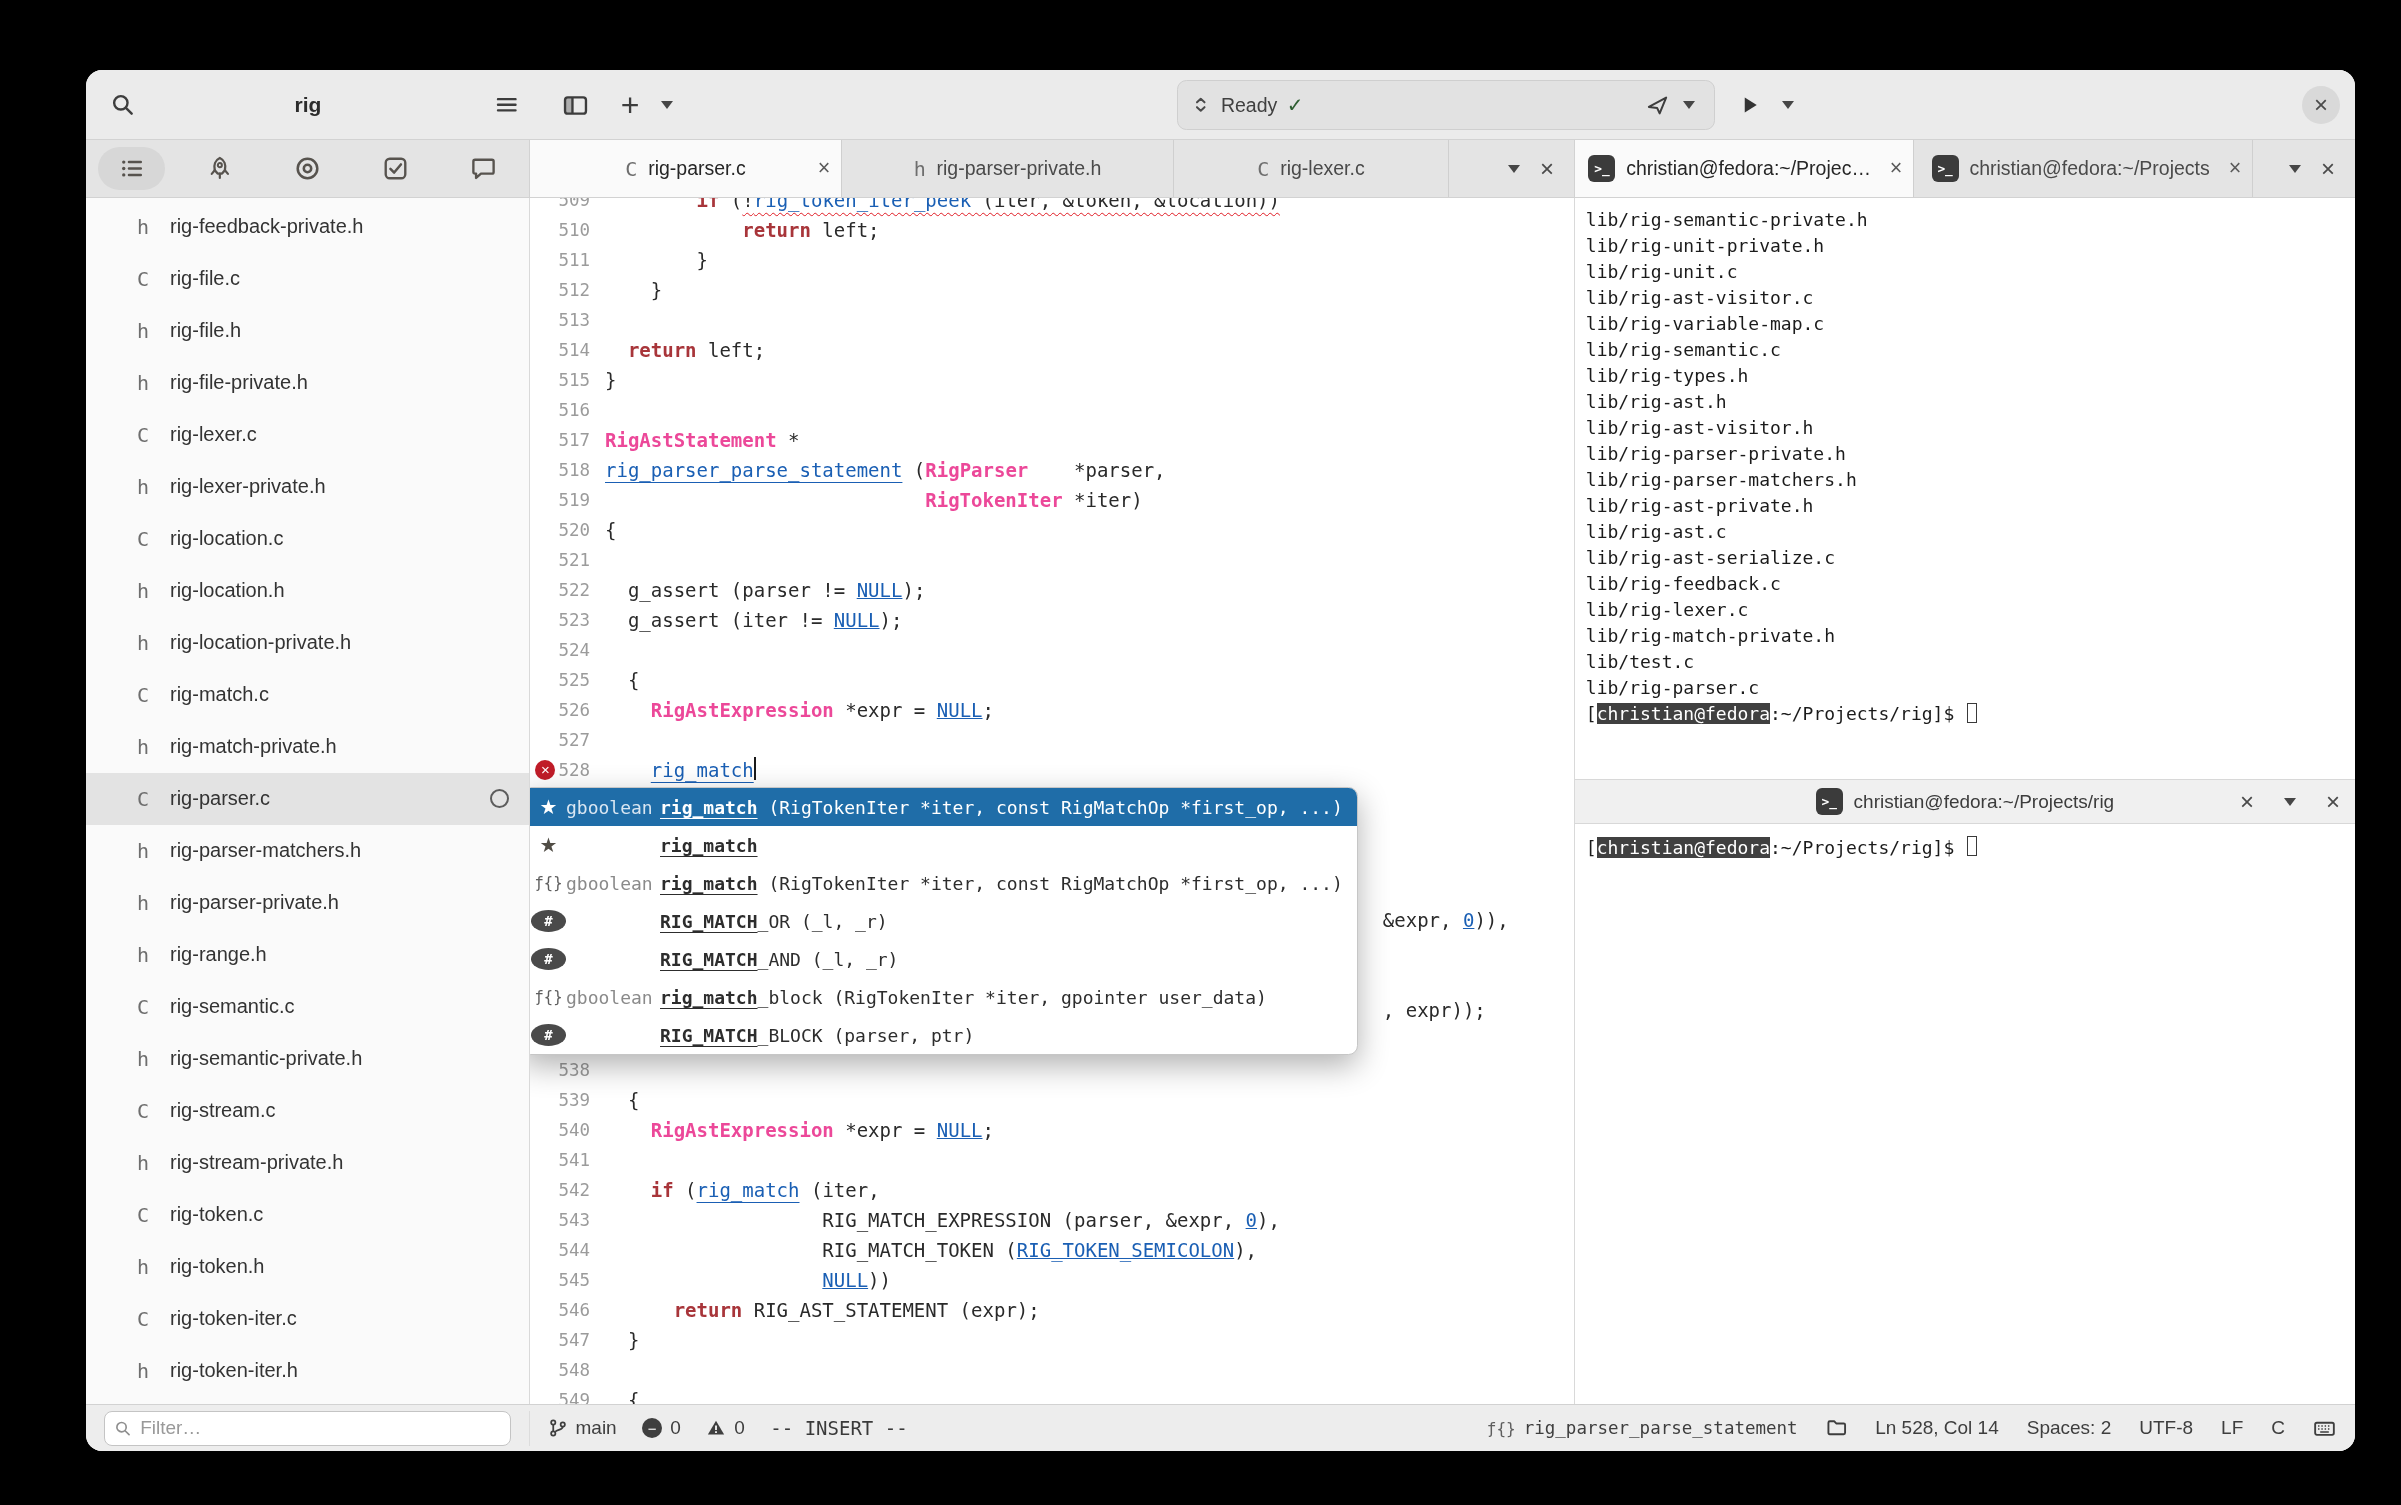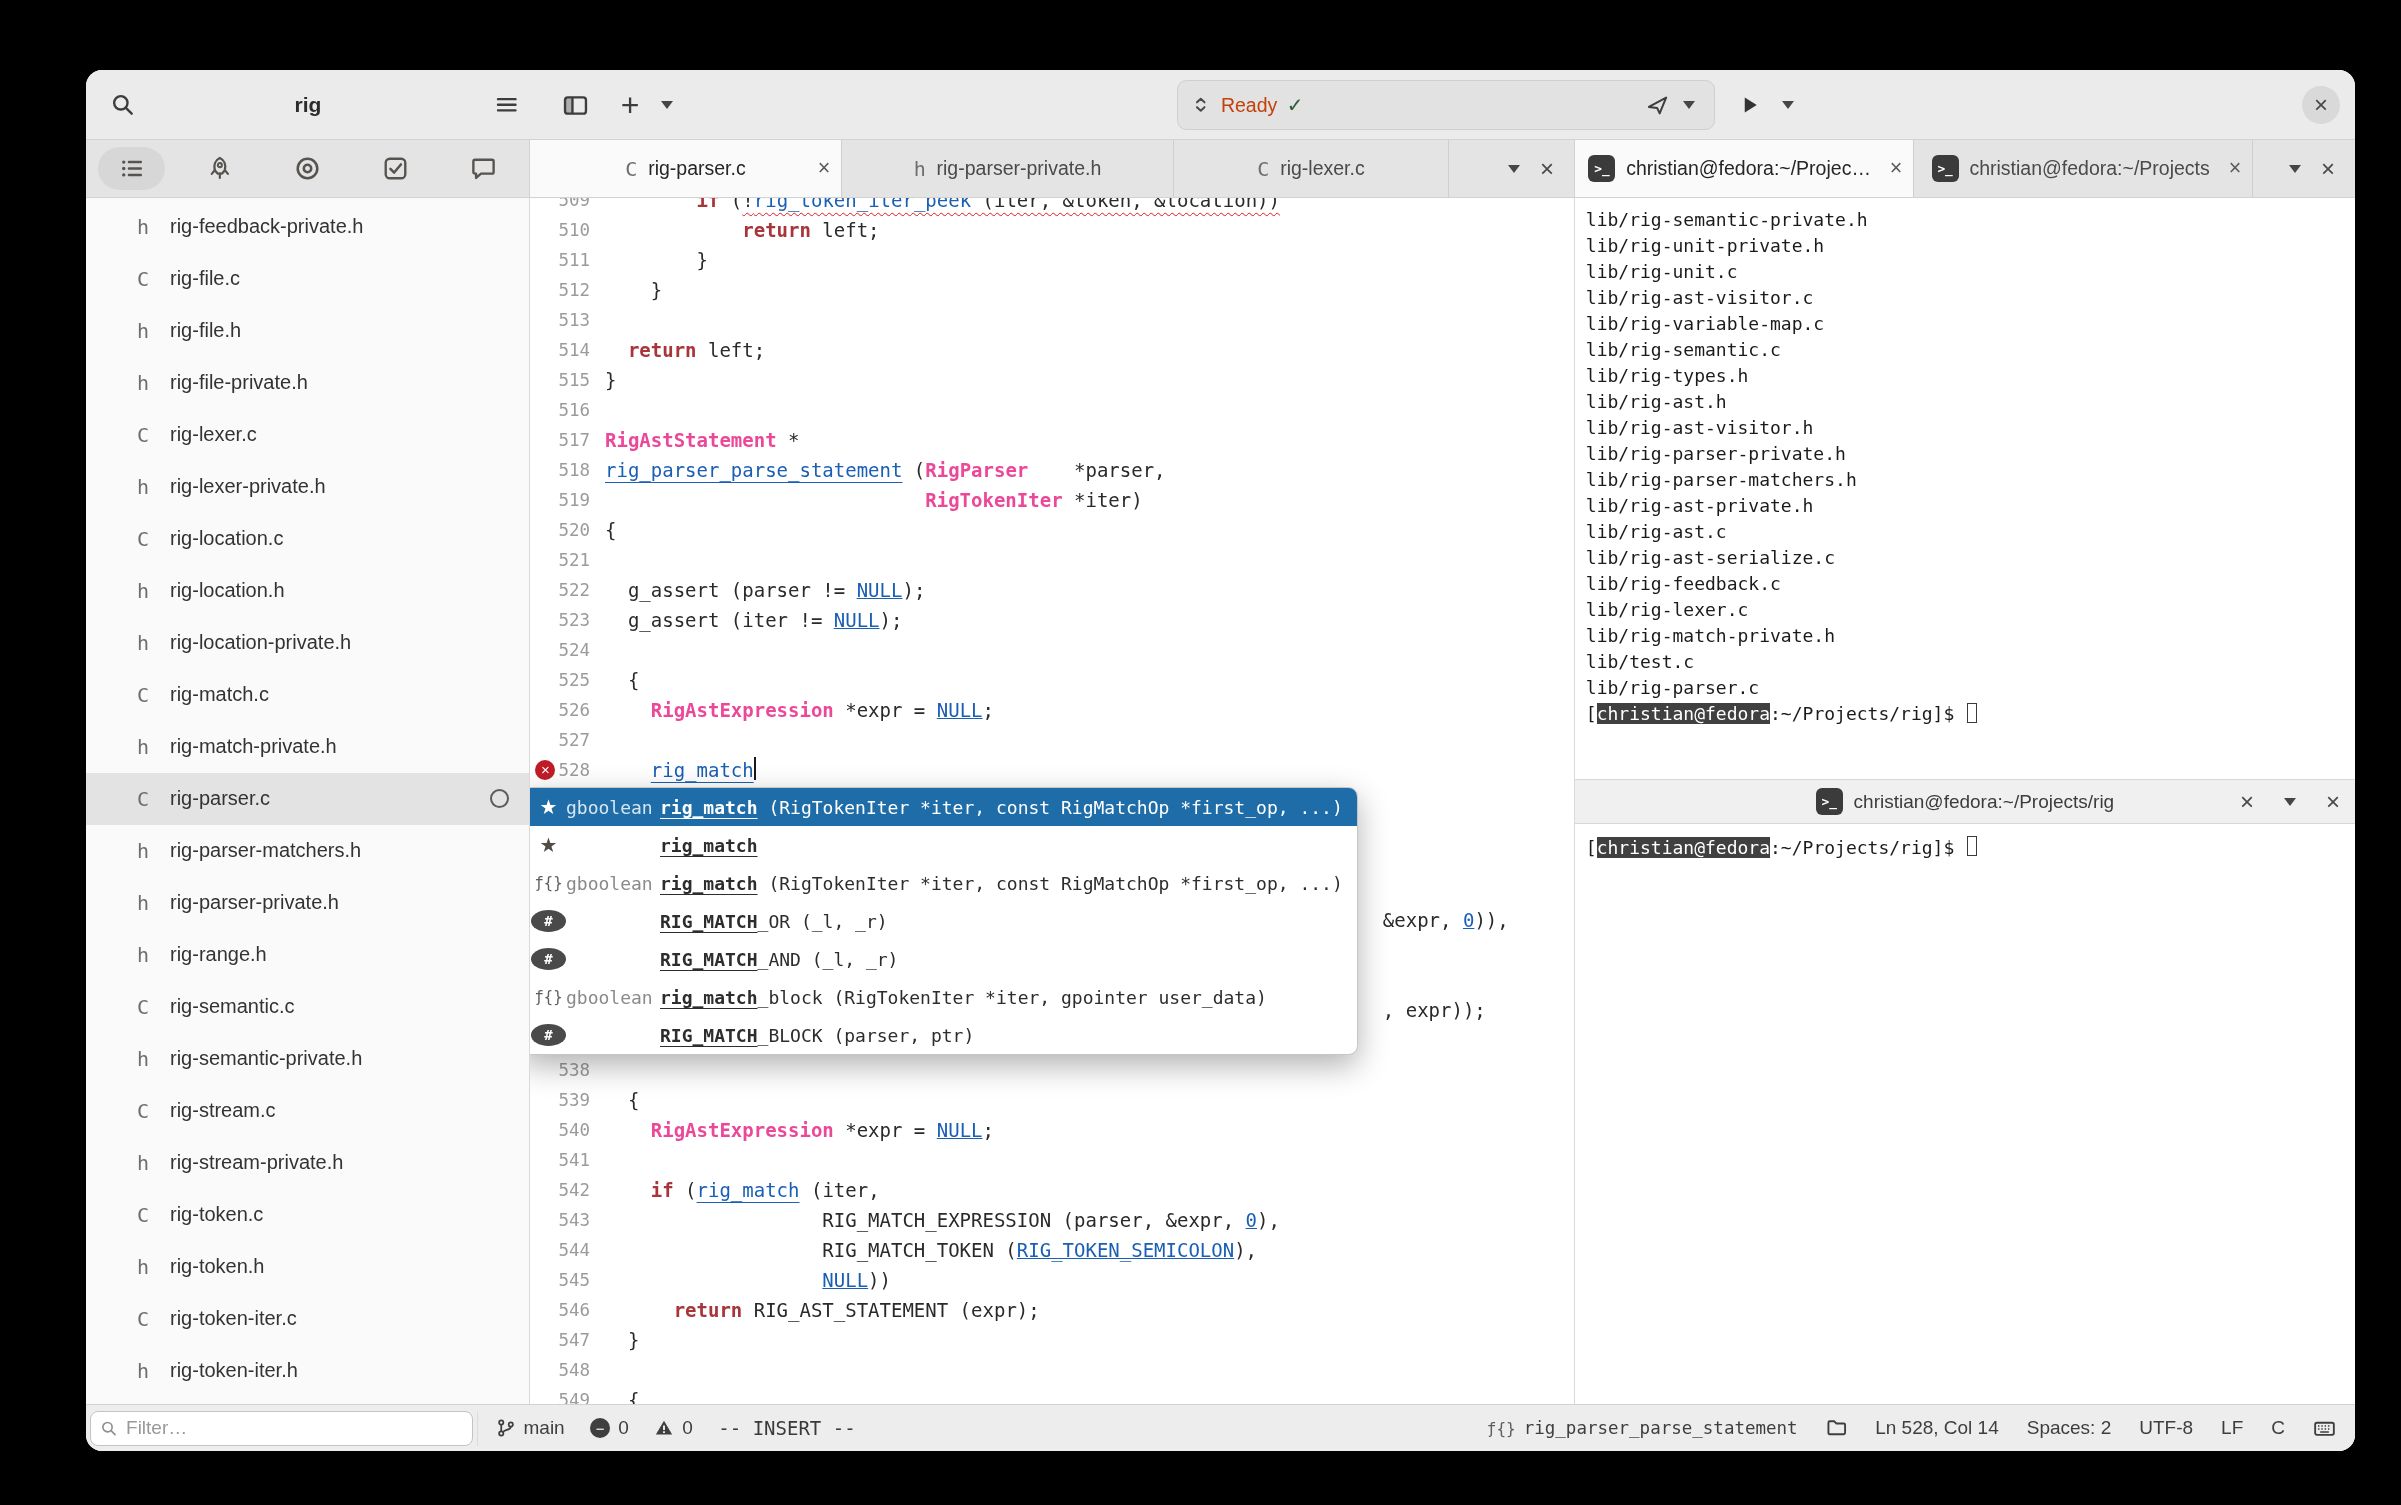--- a/index.html
+++ b/index.html
@@ -13,21 +13,21 @@
   .hb { position:relative; height:70px; background:#ebebeb; border-bottom:0.7px solid #d2d2d2; flex:none; }
   .iconbtn { display:flex; align-items:center; justify-content:center; color:#3d3d3d; cursor:default; }
   .hb .iconbtn { position:absolute; top:16px; width:38px; height:38px; border-radius:8px; }
   .hb-title { position:absolute; left:0; top:0; width:444px; height:70px; display:flex;
     align-items:center; justify-content:center; font-size:21px; font-weight:700; color:#2c2c2c; }
   svg.ic { display:block; }
   .cdown { width:0; height:0; border-left:6.7px solid transparent; border-right:6.7px solid transparent;
     border-top:8px solid #464646; display:inline-block; }
   .omnibar { position:absolute; left:1091px; top:10px; width:538px; height:50px; background:#e2e2e2;
     border:0.7px solid #cfcfcf; border-radius:9.4px; display:flex; align-items:center; padding:0 12px; }
-  .omni-status { font-size:19.5px; color:#c2410c; margin-left:9.4px; }
+  .omni-status { font-size:19.5px; color:#404040; margin-left:9.4px; }
   .omni-check { font-size:20px; color:#2f5e32; margin-left:9.4px; }
   .omni-spacer { flex:1; }
   .xglyph { font-size:24px; color:#4a4a4a; line-height:1; }
   .winclose { position:absolute; right:15px; top:16px; width:38px; height:38px; border-radius:50%;
     background:#d9d9d9; display:flex; align-items:center; justify-content:center; }
 
   
   .tabrow { display:flex; height:58px; background:#e4e4e4; border-bottom:0.7px solid #d2d2d2; flex:none; }
   .rail { width:444px; flex:none; border-right:0.7px solid #d2d2d2; display:flex; align-items:center;
     justify-content:space-between; padding:0 12px; }
@@ -97,21 +97,21 @@
     vertical-align:-2.7px; margin-left:2px; }
   .pane2-header { height:44px; flex:none; background:#f0f0f0; border-bottom:0.7px solid #d8d8d8;
     position:relative; display:flex; align-items:center; justify-content:center; gap:10.8px;
     font-size:19px; color:#3c3c3c; }
   .pane2-header .hctl { position:absolute; top:0; height:44px; display:flex; align-items:center; }
   .term-bottom { flex:1; padding:10.8px 0 0 10.8px; overflow:hidden; }
 
   
   .statusbar { height:47px; flex:none; background:#ededed; border-top:0.7px solid #d2d2d2;
     display:flex; align-items:center; font-size:19px; color:#3e3e3e; }
-  .sb-side { width:392px; flex:none; padding:0 4px; border-right:0.7px solid #dcdcdc; }
+  .sb-side { width:444px; flex:none; padding:0 18px; border-right:0.7px solid #dcdcdc; }
   .filter { height:35px; border:1.3px solid #c4c4c4; border-radius:8px; background:#fff;
     display:flex; align-items:center; gap:8px; padding:0 9.4px; color:#8f8f8f; }
   .filter input { border:none; outline:none; font-size:19px; width:100%; background:transparent;
     font-family:"Liberation Sans",sans-serif; color:#333; }
   .filter input::placeholder { color:#999; }
   .sb-main { display:flex; align-items:center; gap:25.5px; padding-left:17.5px; }
   .sb-item { display:flex; align-items:center; gap:8px; }
   .minus-circle { width:20px; height:20px; border-radius:50%; background:#3f3f3f; color:#fff;
     display:flex; align-items:center; justify-content:center; font-size:15px; }
   .mode { font-family:"DejaVu Sans Mono",monospace; color:#3a3a3a; }

